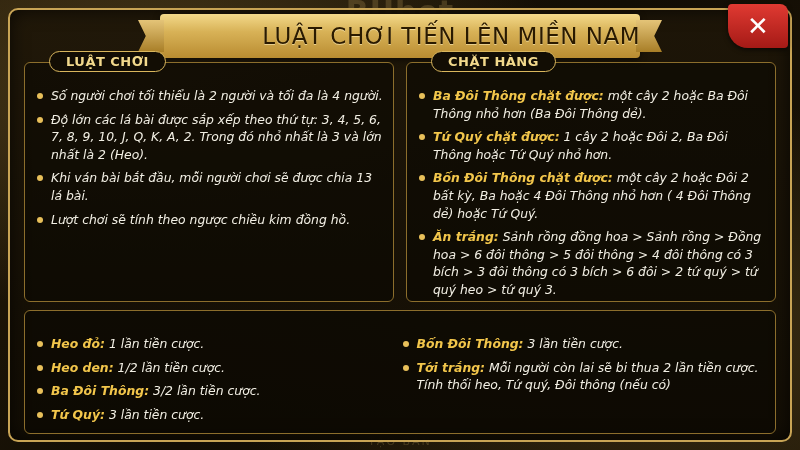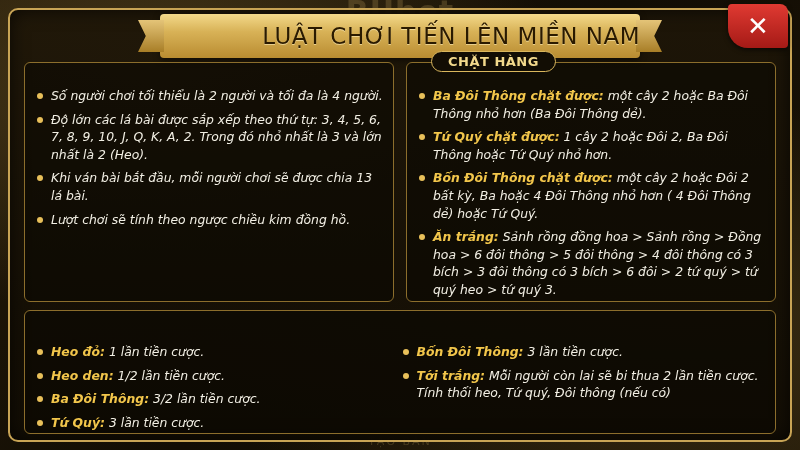--- a/index.html
+++ b/index.html
@@ -174,21 +174,21 @@
     padding: 2px 18px;
     border: 1px solid #d9b65d;
     border-radius: 13px;
     background: #120d04;
     color: #f2d98c;
     font-size: 13px;
     font-weight: bold;
     letter-spacing: 0.5px;
     white-space: nowrap;
   }
-  .money-cols { display: flex; gap: 1px; margin-top: 8px; }
+  .money-cols { display: flex; gap: 1px; }
   .money-cols > div { flex: 1; }
 </style>
 </head>
 <body>
 
 <div class="bg-logo">BUbet</div>
 <div class="bg-bottom">TẠO BÀN</div>
 
 <div class="modal">
 
@@ -197,20 +197,21 @@
     <div class="title-text">LUẬT CHƠI TIẾN LÊN MIỀN NAM</div>
   </div>
 
   <div class="close-btn">
     <div class="x">✕</div>
   </div>
 
   <div class="panels">
 
     <div class="panel">
+      <div class="panel-header">LUẬT CHƠI</div>
       <ul class="list">
         <li><span>Số người chơi tối thiểu là 2 người và tối đa là 4 người.</span></li>
         <li><span>Độ lớn các lá bài được sắp xếp theo thứ tự: 3, 4, 5, 6, 7, 8, 9, 10, J, Q, K, A, 2. Trong đó nhỏ nhất là 3 và lớn nhất là 2 (Heo).</span></li>
         <li><span>Khi ván bài bắt đầu, mỗi người chơi sẽ được chia 13 lá bài.</span></li>
         <li><span>Lượt chơi sẽ tính theo ngược chiều kim đồng hồ.</span></li>
       </ul>
     </div>
 
     <div class="panel">
       <div class="panel-header">CHẶT HÀNG</div>

